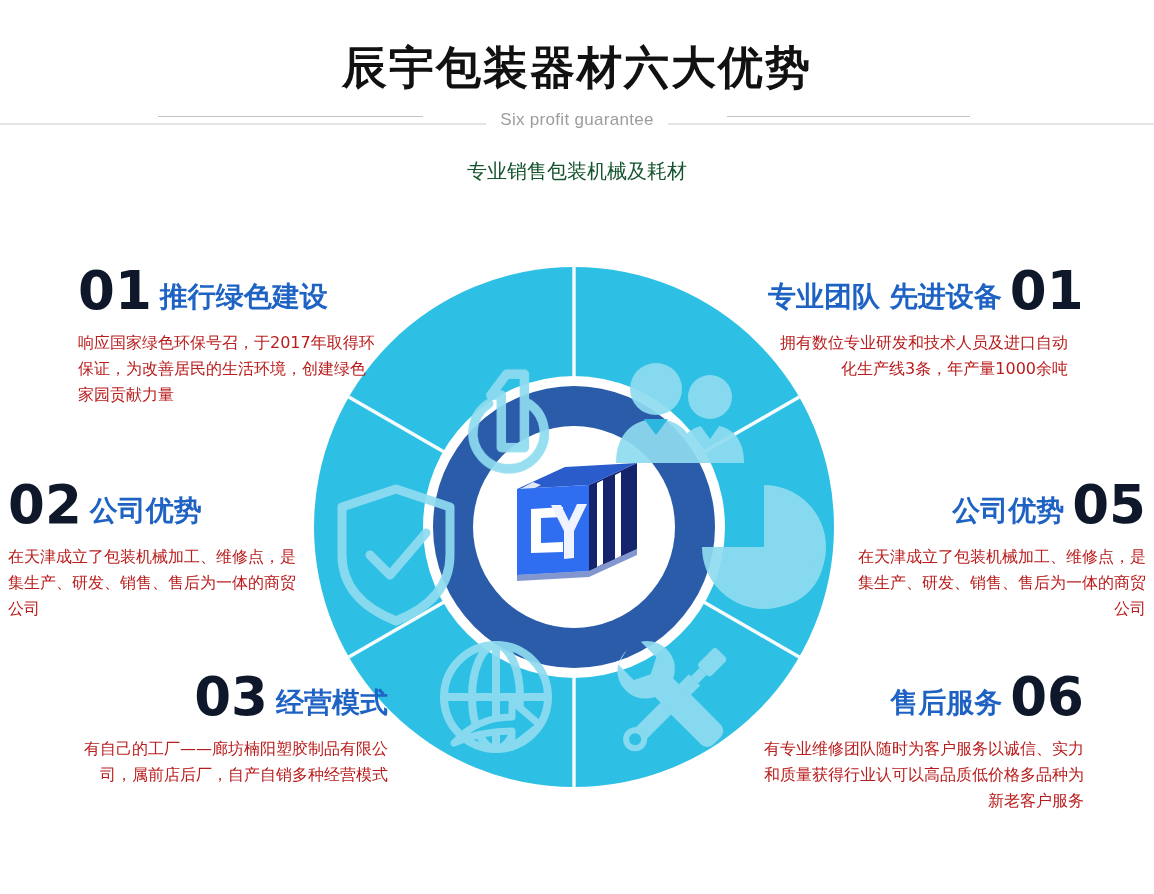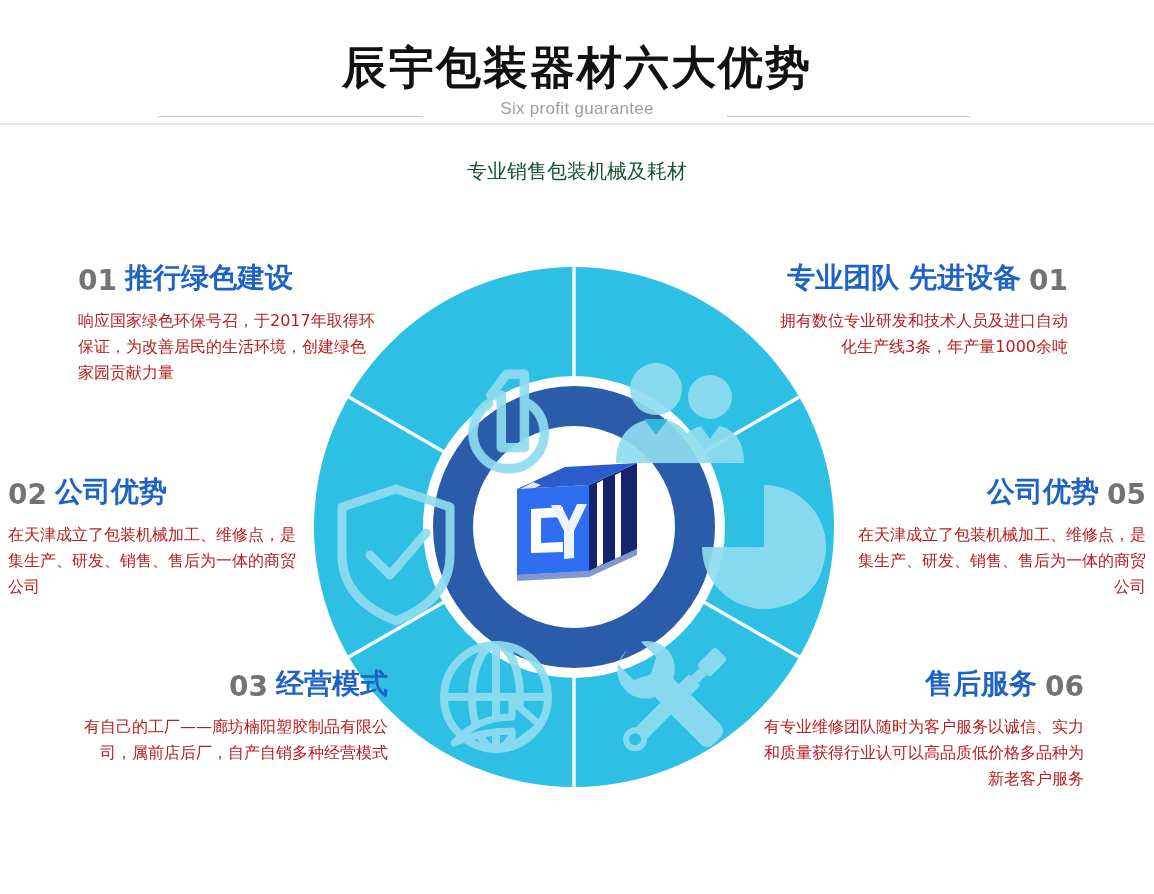--- a/index.html
+++ b/index.html
@@ -21,21 +21,21 @@
     font-family:"DejaVu Sans","Liberation Sans",sans-serif;
   }
 
   #rule-light { position:absolute; left:0; top:123px; width:1154px; height:2px;
                 background:#e2e4e6; }
   .rule-dark { position:absolute; top:116px; height:1px; background:#c2c4c6; }
   #rule-dark-left  { left:158px;  width:265px; }
   #rule-dark-right { left:727px;  width:243px; }
 
   #subtitle-en {
-    position:absolute; left:0; top:99px; width:1154px;
+    position:absolute; left:0; top:110px; width:1154px;
     text-align:center; font-size:17px; color:#9b9da0;
     letter-spacing:0.3px; background:transparent;
   }
   #subtitle-en span { background:#ffffff; padding:0 14px; }
 
   #subtitle-cn {
     position:absolute; left:0; top:158px; width:1154px;
     text-align:center; font-size:20px; color:#14532d;
     font-family:"DejaVu Sans","Liberation Sans",sans-serif;
   }
@@ -44,21 +44,21 @@
   #wheel {
     position:absolute; left:314px; top:267px;
     width:520px; height:520px;
   }
   #wheel svg { display:block; }
 
   
   .item { position:absolute; }
   .item-head { white-space:nowrap; line-height:1; }
   .num {
-    font-size:28px; font-weight:bold; color:#737373;
+    font-size:53px; font-weight:bold; color:#0f172a;
     font-family:"DejaVu Sans","Liberation Sans",sans-serif;
     vertical-align:-3px;
   }
   .cn-head {
     font-size:28px; font-weight:bold; color:#1e63c4;
     font-family:"DejaVu Sans","Liberation Sans",sans-serif;
   }
   .body-text {
     font-size:16px; color:#b91c1c; line-height:1.62;
     font-family:"DejaVu Sans","Liberation Sans",sans-serif;

